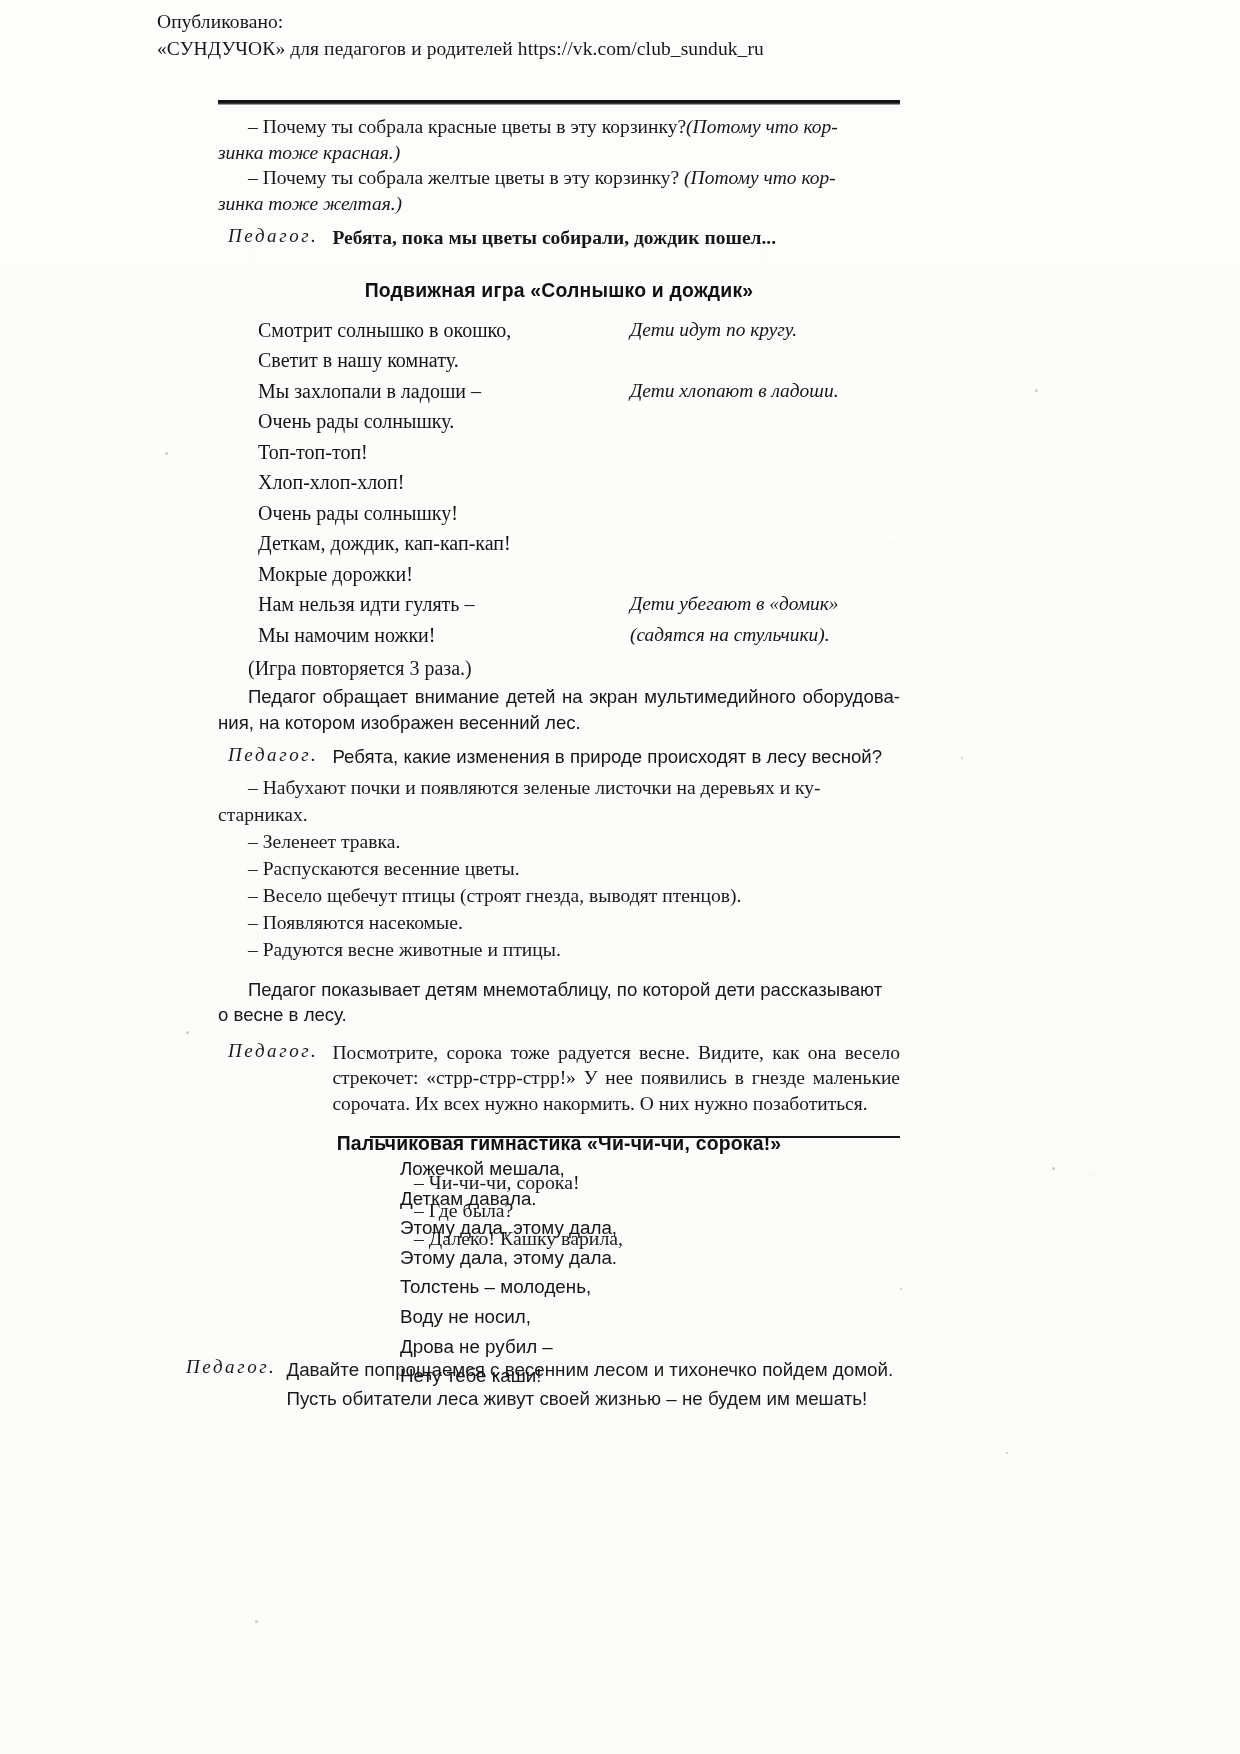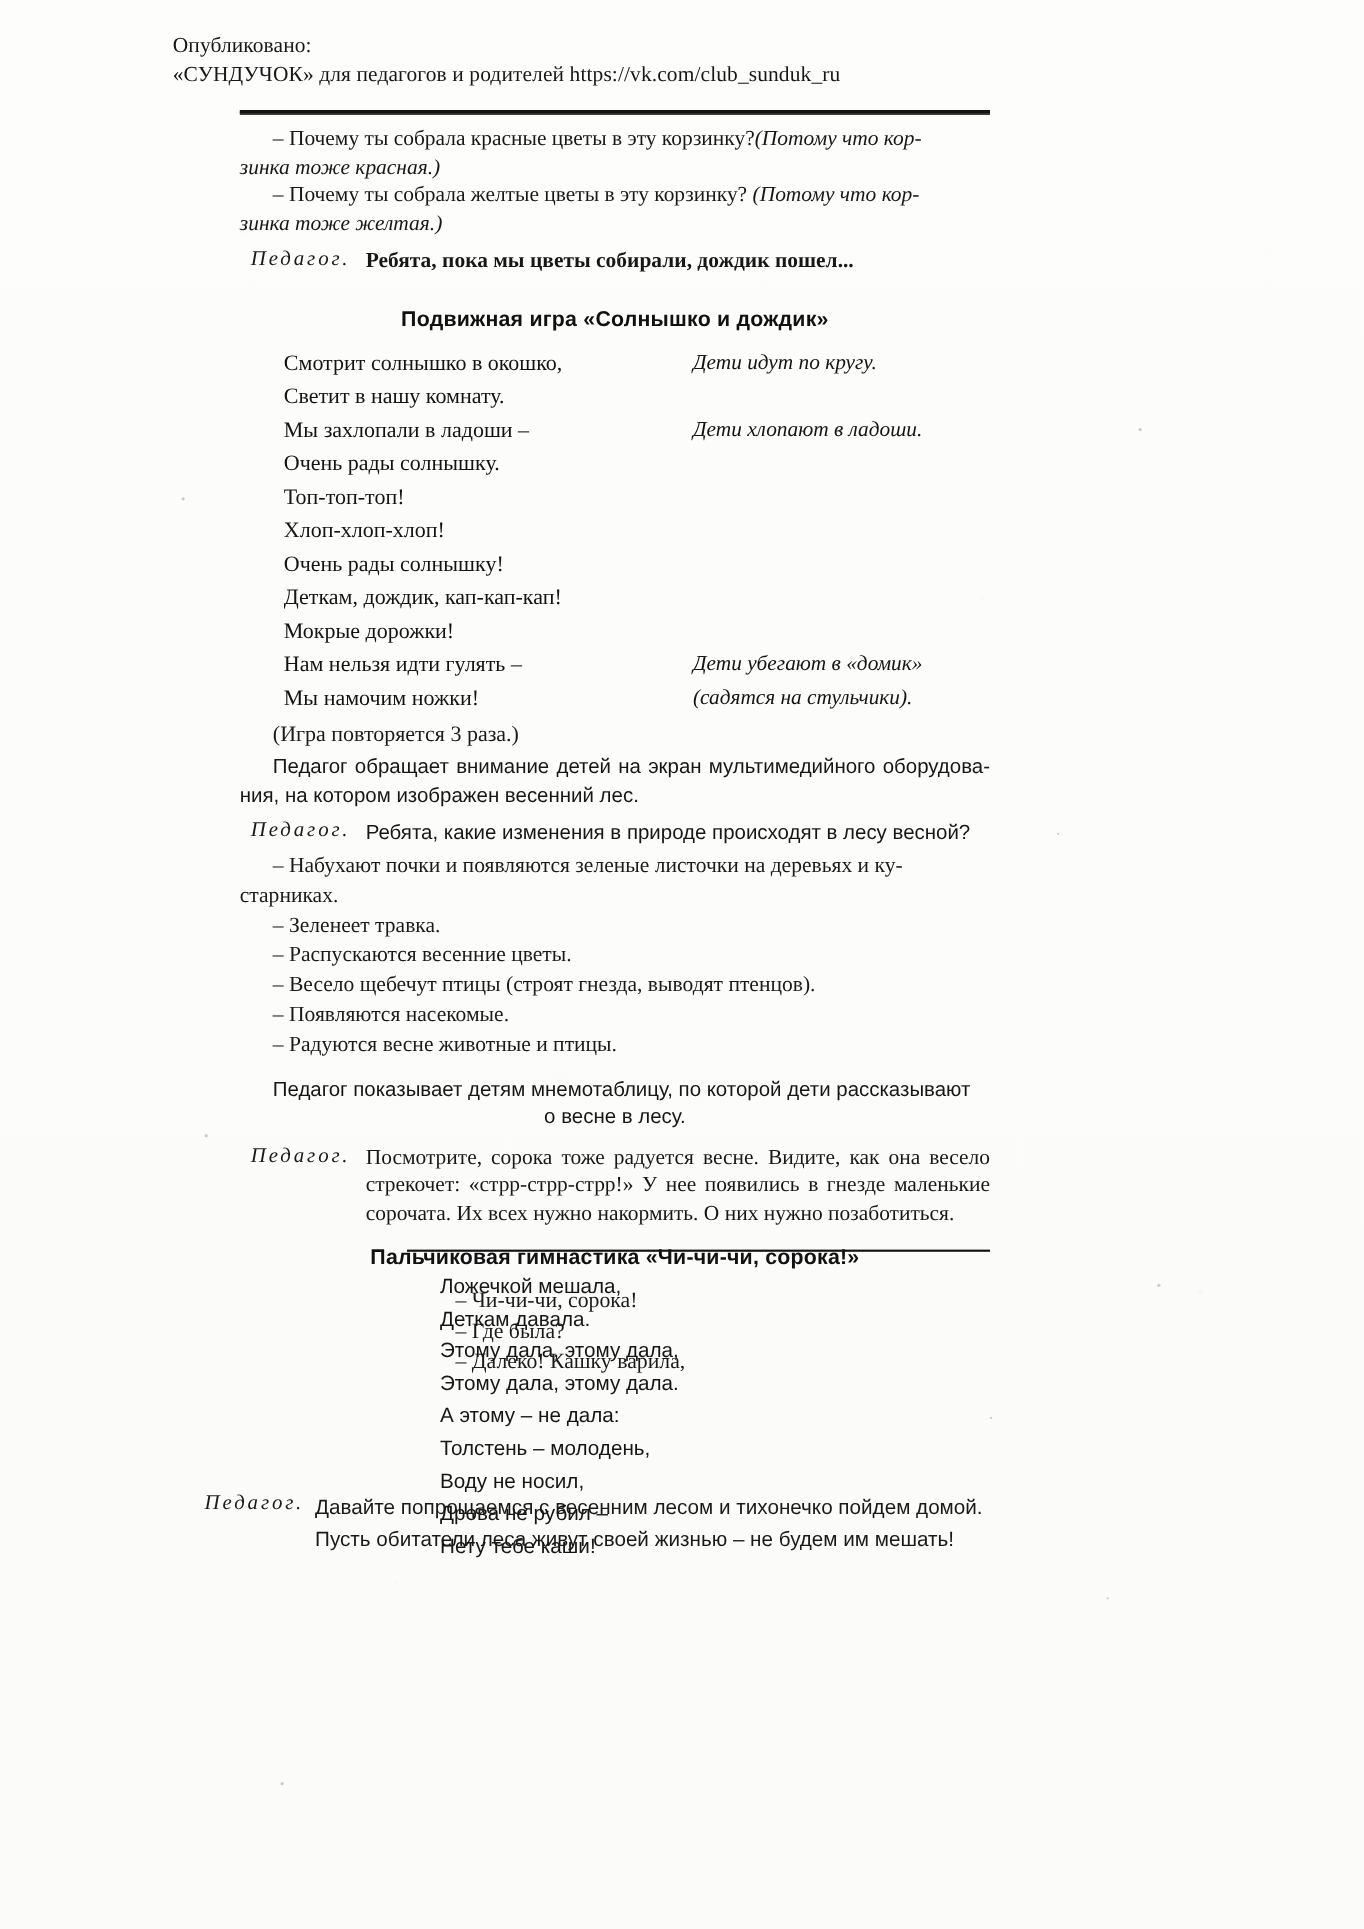--- a/index.html
+++ b/index.html
@@ -33,21 +33,21 @@
   .page {
     position: absolute;
     inset: 0;
     padding: 0;
   }
 
   
   .pub-header {
     position: absolute;
     left: 157px;
-    top: 28px;
+    top: 8px;
     width: 900px;
     font-family: "Liberation Serif", serif;
     font-size: 19.5px;
     line-height: 27px;
     color: #17171a;
     letter-spacing: 0.1px;
   }
   .pub-header div { white-space: nowrap; }
 
   
@@ -72,21 +72,20 @@
     font-family: "Liberation Serif", serif;
     font-size: 19.5px;
     line-height: 25.5px;
     color: #171717;
   }
   .sans {
     font-family: "Liberation Sans", sans-serif;
     font-size: 18.6px;
     line-height: 25.5px;
     color: #161616;
-    text-align: center;
   }
   .ital { font-style: italic; }
   .bold { font-weight: bold; }
 
   .dash-para {
     text-indent: 30px;
     text-align: justify;
   }
   .cont-para { text-indent: 0; }
 
@@ -328,21 +327,20 @@
 
   </div>
 
   <div class="lower-rule"></div>
   <div class="lower-block">
     <div class="verse2">
       <div>Ложечкой мешала,</div>
       <div>Деткам давала.</div>
       <div>Этому дала, этому дала,</div>
       <div>Этому дала, этому дала.</div>
-      <div>А этому – не дала:</div>
       <div>Толстень – молодень,</div>
       <div>Воду не носил,</div>
       <div>Дрова не рубил –</div>
       <div>Нету тебе каши!</div>
     </div>
   </div>
 
   <div class="closing">
     <div class="speech-row">
       <span class="speaker">Педагог.</span>

